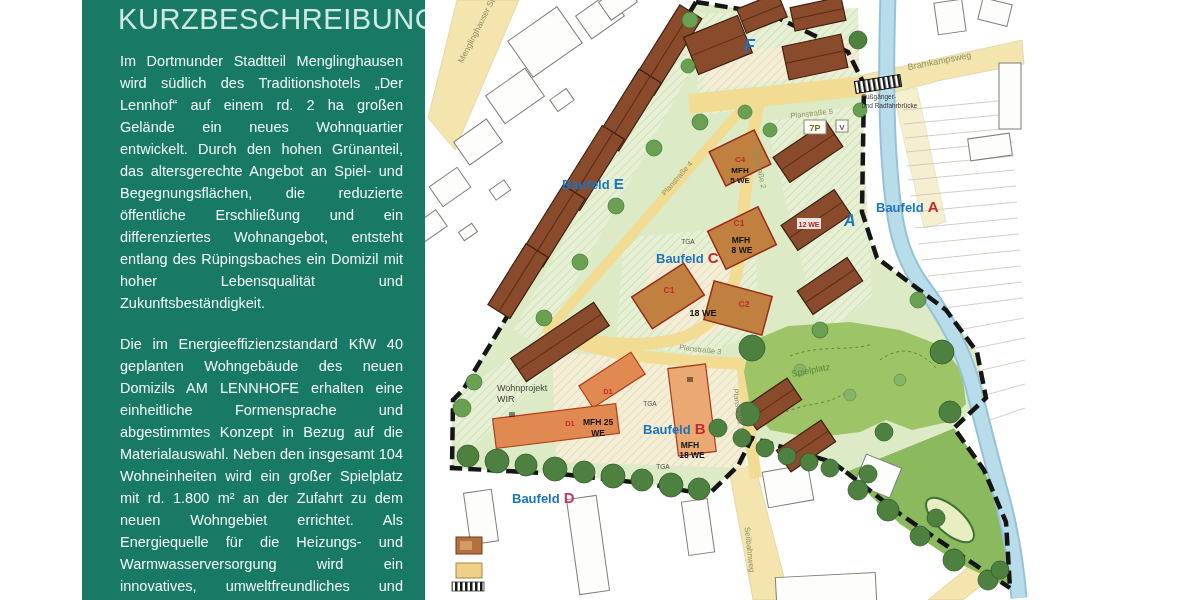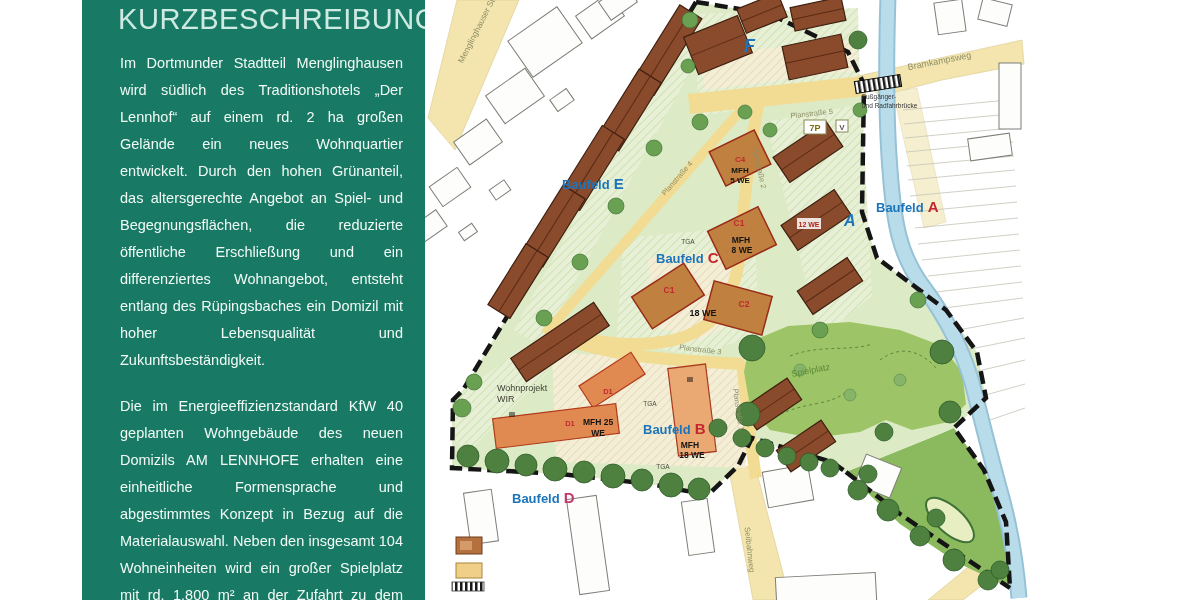--- a/index.html
+++ b/index.html
@@ -2,21 +2,21 @@
 <html><head>
 <meta charset="utf-8">
 <style>
   html,body{margin:0;padding:0;background:#ffffff;}
   .page{position:relative;width:1200px;height:600px;background:#ffffff;overflow:hidden;
         font-family:"Liberation Sans",sans-serif;}
   .sidebar{position:absolute;left:82px;top:0;width:343px;height:600px;background:#187a64;
            color:#f2faf6;padding:2px 22px 0 38px;box-sizing:border-box;}
   .sidebar h1{font-size:30px;font-weight:normal;color:#cfeae2;margin:0 0 14px -2px;
               letter-spacing:.5px;transform:scaleX(.97);transform-origin:left;}
-  .sidebar p{font-size:14.5px;line-height:27px;text-align:justify;margin:8px 0 19px 0;}
+  .sidebar p{font-size:14.5px;line-height:22px;text-align:justify;margin:8px 0 19px 0;}
   .mapwrap{position:absolute;left:425px;top:0;width:775px;height:600px;}
   svg text{font-family:"Liberation Sans",sans-serif;}
   .bb{fill:#1c75bb;font-weight:bold;font-size:13px;}
   .bl{font-size:15px;}
   .red{fill:#c1272d;}
   .pink{fill:#c23a6b;}
   .mk{fill:#1c75bb;font-weight:bold;font-style:italic;}
   .st{fill:#8f8f68;font-size:7.5px;text-anchor:middle;}
   .bt{fill:#141414;font-weight:bold;font-size:8.5px;text-anchor:middle;}
   .bc{font-weight:bold;font-size:8.5px;text-anchor:middle;}

